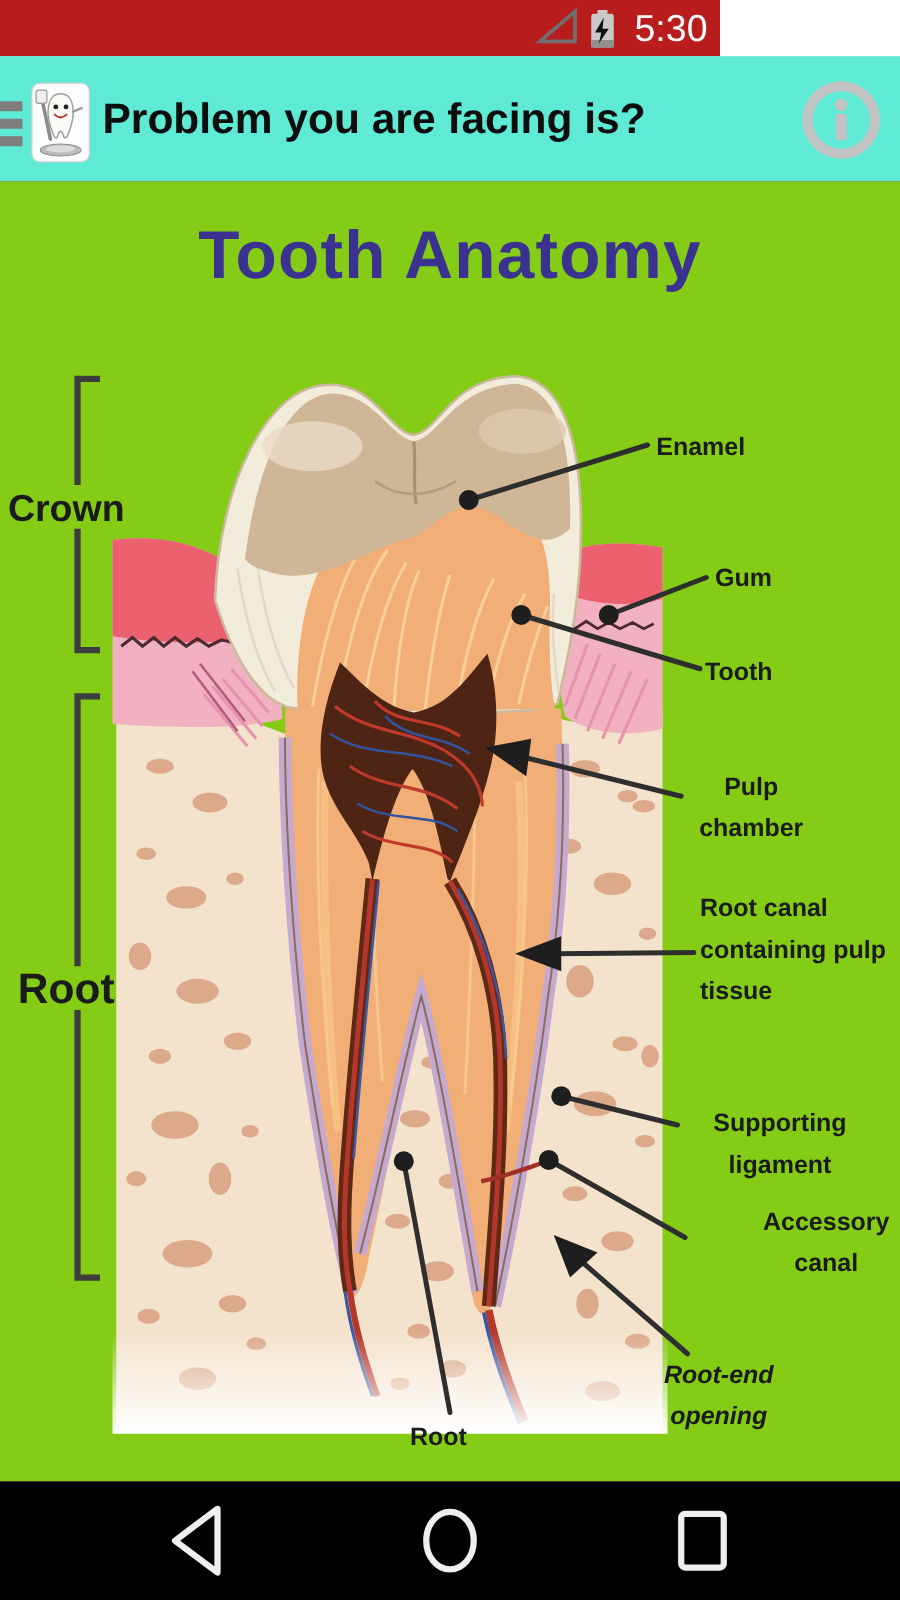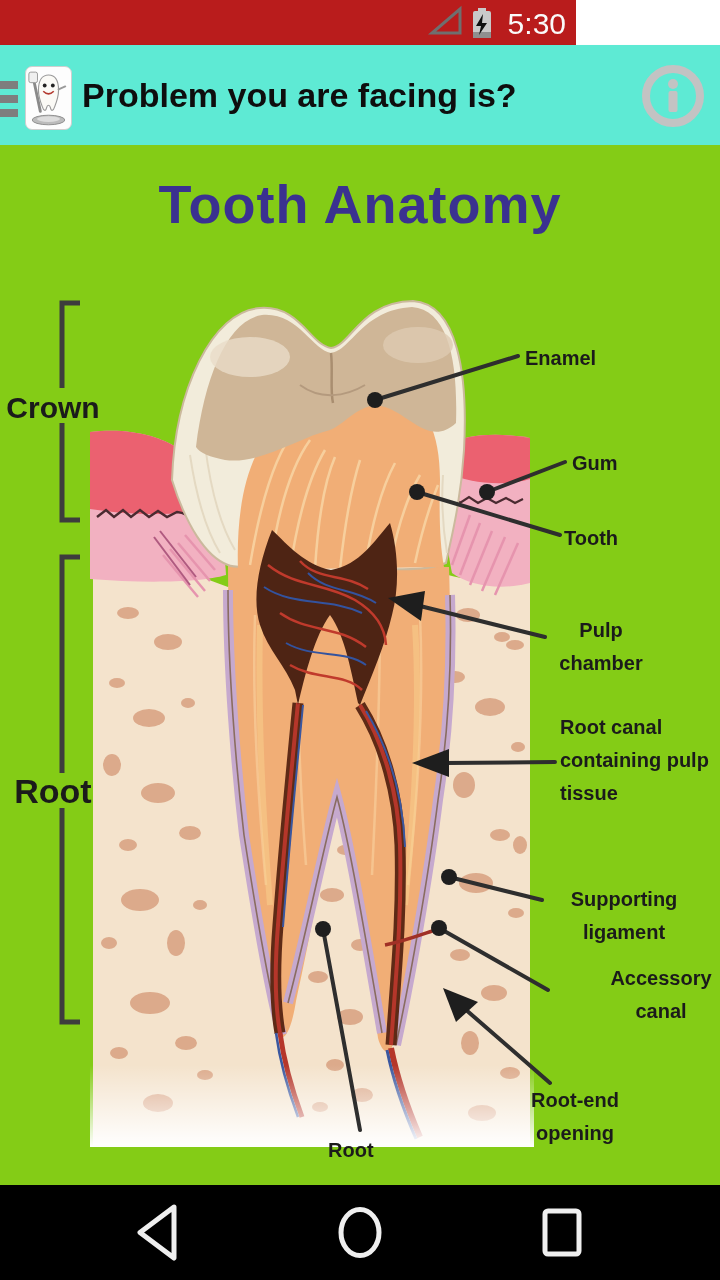--- a/index.html
+++ b/index.html
@@ -31,21 +31,21 @@
   .lbl{position:absolute;color:#1b1b1b;font-weight:700;font-size:20px;line-height:33px;}
   .lbl-crown{left:6px;top:246px;width:94px;text-align:center;font-size:30px;}
   .lbl-root{left:6px;top:630px;width:94px;text-align:center;font-size:34px;}
   .lbl-enamel{left:525px;top:197px;}
   .lbl-gum{left:572px;top:302px;}
   .lbl-dentin{left:564px;top:377px;}
   .lbl-pulp{left:535px;top:469px;width:132px;text-align:center;}
   .lbl-rootcanal{left:560px;top:566px;width:160px;text-align:left;}
   .lbl-ligament{left:538px;top:738px;width:172px;text-align:center;}
   .lbl-accessory{left:550px;top:817px;width:150px;text-align:center;margin-left:36px;}
-  .lbl-rootend{left:500px;top:939px;width:150px;text-align:center;}
+  .lbl-rootend{left:500px;top:939px;width:150px;text-align:center;font-style:italic;}
   .lbl-bone{left:328px;top:989px;}
 
   
   .nav-bar{position:absolute;left:0;top:1185px;width:720px;height:95px;background:#000;}
   .nav-bar svg{position:absolute;left:0;top:0;}
 </style>
 </head>
 <body>
 
 <div class="phone">

